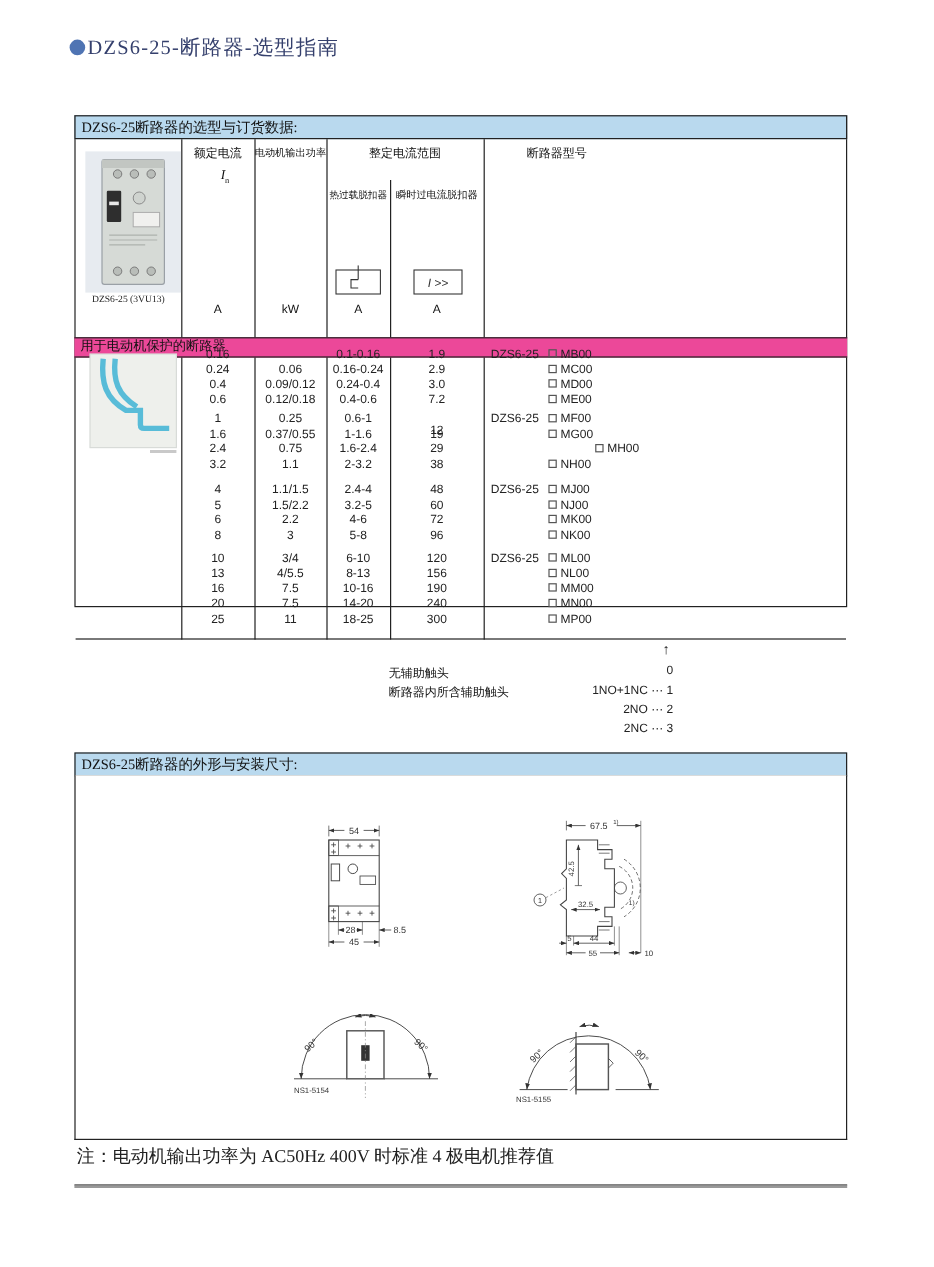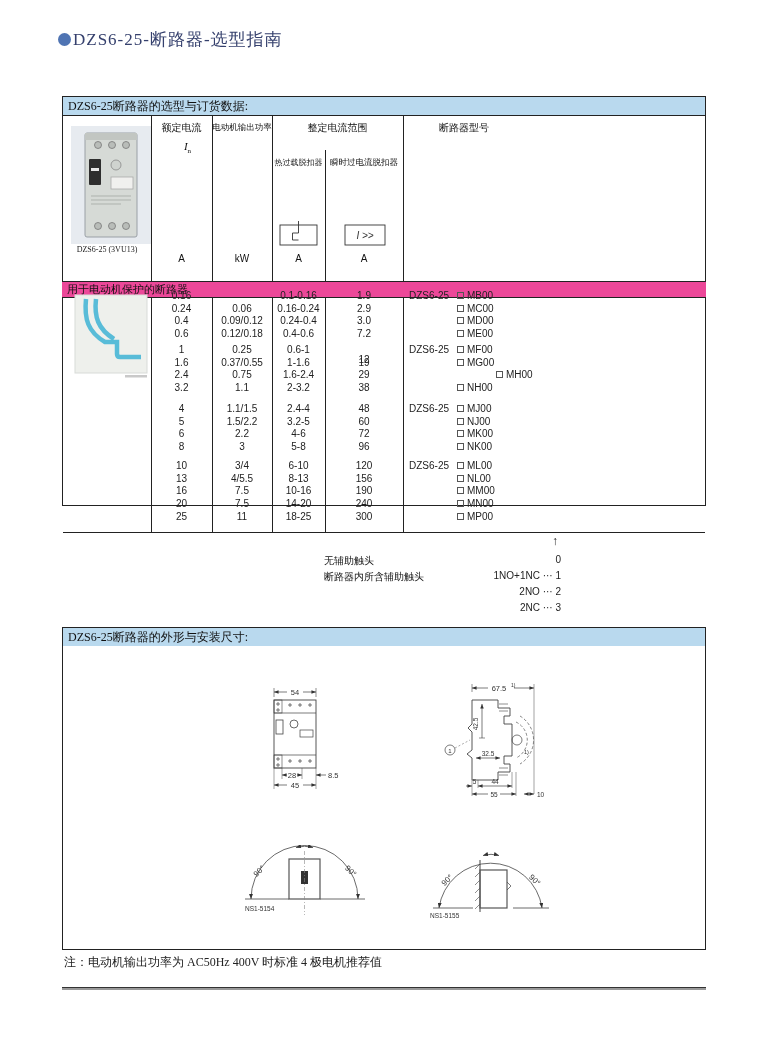--- a/index.html
+++ b/index.html
@@ -65,21 +65,21 @@
   .lg-val{position:absolute;left:380px;width:118px;text-align:right;font-size:10px;color:#222;white-space:nowrap;}
   .lg-arrow{position:absolute;left:489px;top:437px;font-size:12px;color:#222;}
 
   
   .bar2{position:absolute;left:62px;top:627px;width:644px;height:20px;background:#b9d9ee;
         border:1px solid #222;font-family:"Liberation Serif","DejaVu Serif",serif;font-size:12px;
         color:#111;line-height:18px;padding-left:5px;white-space:nowrap;}
   .box2{position:absolute;left:62px;top:646px;width:644px;height:304px;border:1px solid #222;
         border-top:none;background:#fff;}
 
-  .note{position:absolute;left:64px;top:954px;font-size:12px;color:#222;white-space:nowrap;
+  .note{position:absolute;left:64px;top:954px;font-size:15px;color:#222;white-space:nowrap;
         font-family:"Liberation Serif","DejaVu Serif",serif;}
   .rule-a{position:absolute;left:62px;top:987px;width:644px;height:1px;background:#333;}
   .rule-b{position:absolute;left:62px;top:988px;width:644px;height:2px;background:#999;}
 
   svg text{font-family:"Liberation Sans","DejaVu Sans",sans-serif;fill:#333;}
 </style>
 </head>
 <body>
 
 <div class="sheet">

